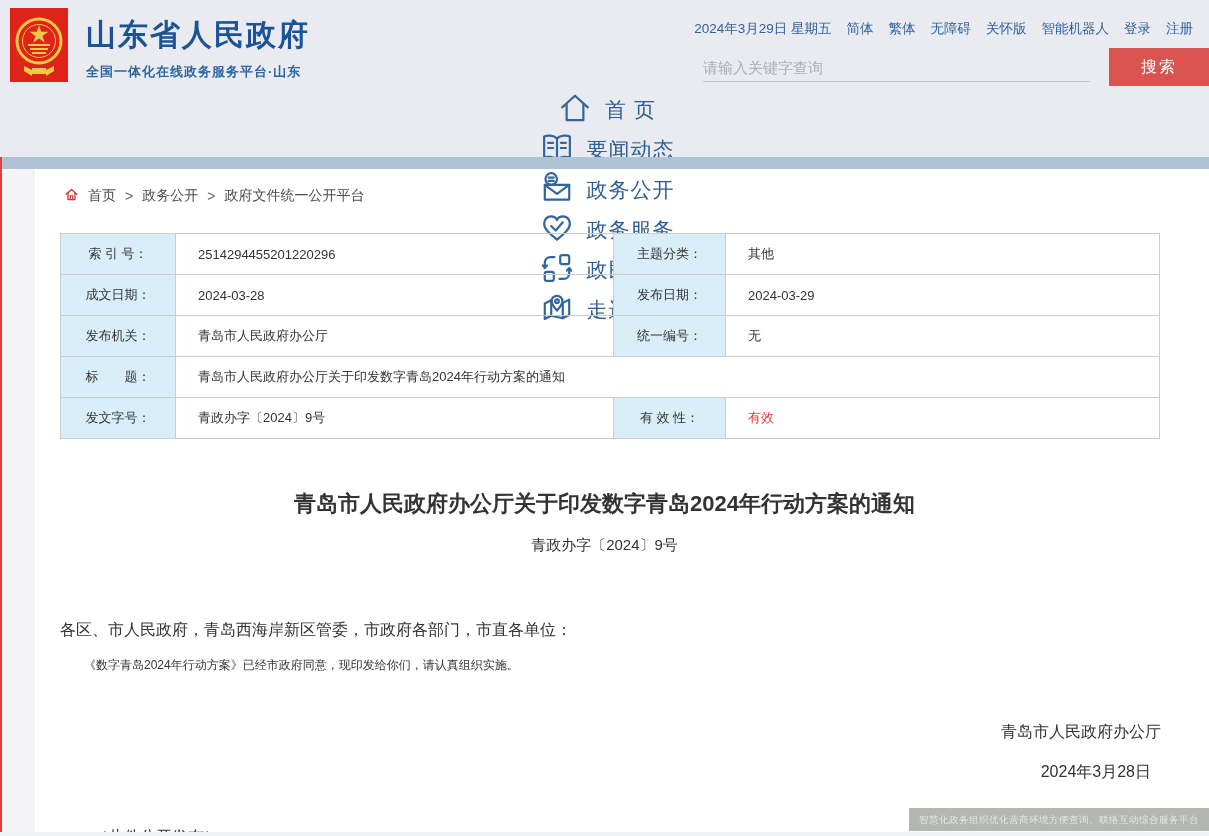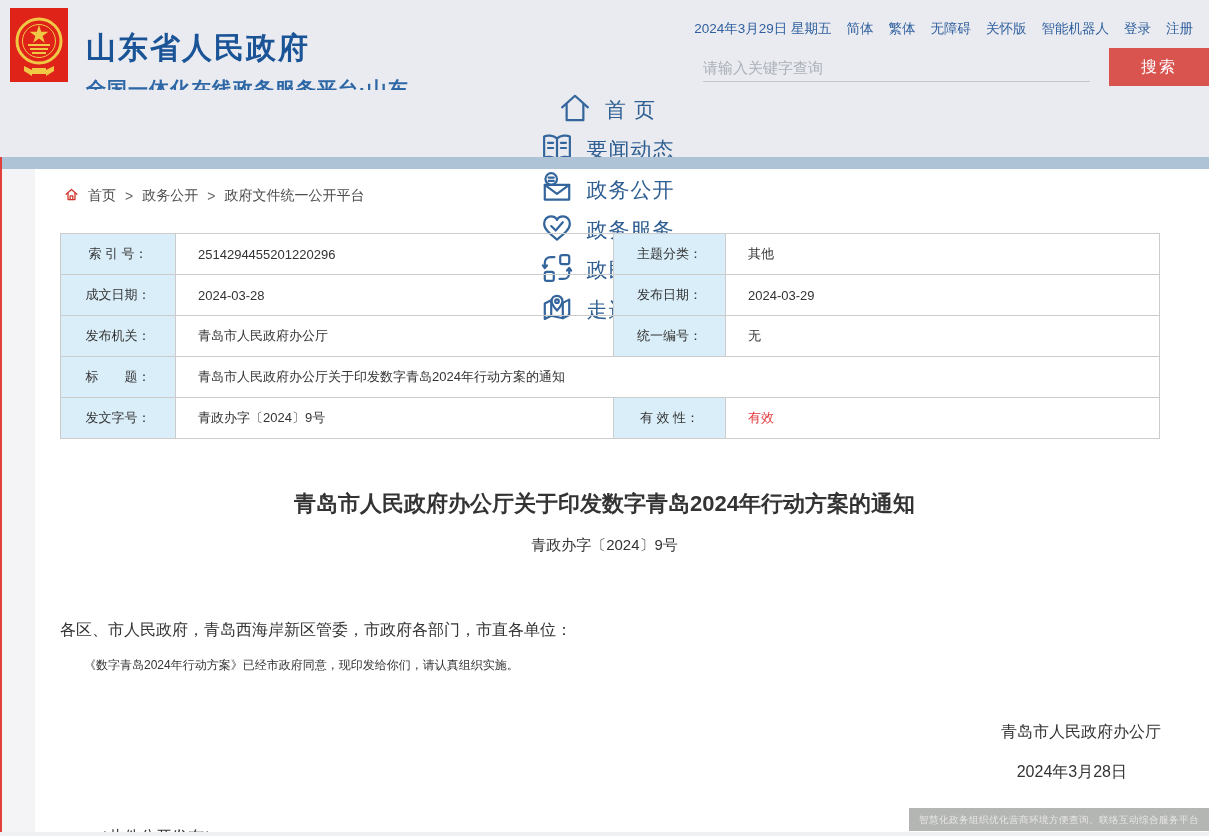--- a/index.html
+++ b/index.html
@@ -2,23 +2,23 @@
 <html><head>
 <meta charset="utf-8">
 <style>
   * { margin:0; padding:0; box-sizing:border-box; }
   body { font-family:"Liberation Sans","DejaVu Sans",sans-serif; background:#fff; }
   .page { position:relative; width:1209px; height:836px; background:#fff; overflow:hidden; }
 
   
   .header { position:absolute; top:0; left:0; width:1209px; height:90px; background:#e9ebf0; }
   .emblem-box { position:absolute; left:10px; top:8px; width:58px; height:74px; }
-  .site-title-block { position:absolute; left:86px; top:28px; }
+  .site-title-block { position:absolute; left:86px; top:15px; }
   .site-title { font-size:30px; font-weight:bold; color:#1b5397; letter-spacing:2px; }
-  .site-subtitle { font-size:20px; font-weight:bold; color:#2e67a6; margin-top:7px; letter-spacing:1px; }
+  .site-subtitle { font-size:13px; font-weight:bold; color:#2e67a6; margin-top:7px; letter-spacing:1px; }
   .top-links { position:absolute; right:16px; top:20px; display:flex; gap:15px; font-size:13.5px; color:#2f5f9e; white-space:nowrap; }
   .top-links span { cursor:pointer; }
   .search-row { position:absolute; right:0; top:46px; left:703px; height:40px; }
   .search-input { position:absolute; left:0; top:8px; width:387px; height:28px; border:none; border-bottom:1px solid #c3c8cf; background:transparent; font-size:15px; color:#444; outline:none; font-family:inherit; }
   .search-input::placeholder { color:#aab0b8; }
   .search-btn { position:absolute; right:0; top:2px; width:100px; height:38px; background:#d9534f; color:#fff; border:none; font-size:16px; cursor:pointer; font-family:inherit; letter-spacing:2px; }
 
   
   .navbar { position:absolute; top:90px; left:0; width:1209px; height:67px; background:#e9ebf0; display:flex; align-items:center; justify-content:space-between; padding:0 88px 0 92px;flex-direction:column; }
   .nav-item { display:flex; align-items:center; gap:12px; cursor:pointer; }
@@ -43,21 +43,21 @@
   td.mlabel2 { width:112px; background:#daeef9; text-align:center; white-space:pre; }
   td.mvalue { padding-left:22px; }
   td.mvalue1 { width:438px; }
   .valid-red { color:#e4393c; }
 
   .doc-title { margin-top:50px; text-align:center; font-size:22px; font-weight:bold; color:#333; }
   .doc-number { margin-top:17px; text-align:center; font-size:15px; color:#333; }
   .doc-para1 { margin:65px 60px 0 60px; font-size:16px; color:#333; }
   .doc-para2 { margin:16px 60px 0 60px; font-size:12px; color:#333; text-indent:2em; }
   .doc-signer { margin-top:48px; text-align:right; padding-right:48px; font-size:16px; color:#333; }
-  .doc-signdate { margin-top:19px; text-align:right; padding-right:82px; font-size:16px; color:#333; }
+  .doc-signdate { margin-top:19px; text-align:right; padding-right:58px; font-size:16px; color:#333; }
   .doc-footnote { margin-top:44px; padding-left:92px; font-size:16px; color:#333; }
 
   .watermark { position:absolute; right:0; bottom:5px; height:23px; line-height:23px; padding:0 10px; background:rgba(105,110,104,0.5); color:rgba(240,240,240,0.85); font-size:9.5px; filter:blur(0.5px); letter-spacing:0.5px; }
 </style>
 </head>
 <body>
 
 <div class="page">
 
   <div class="header">

